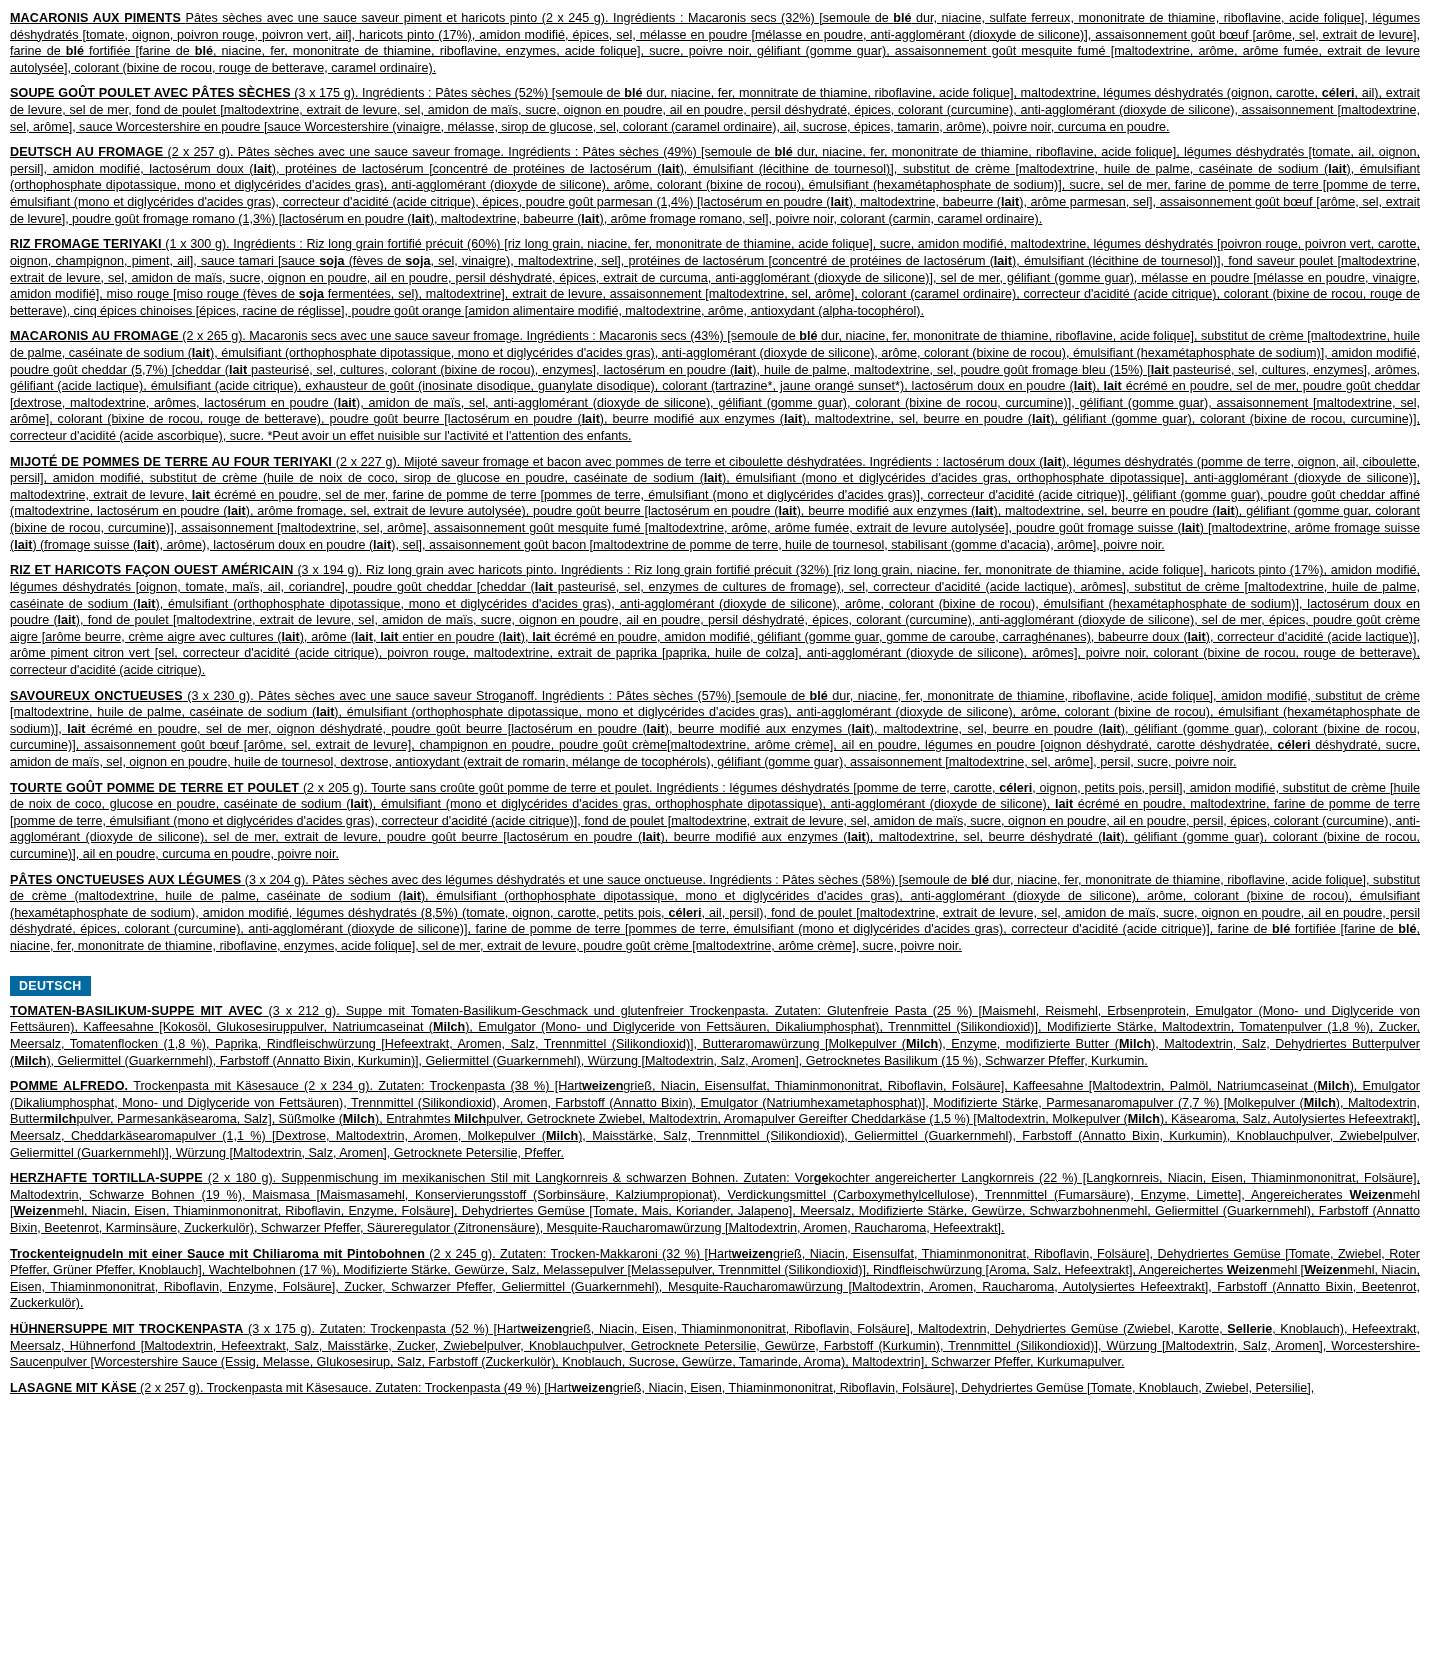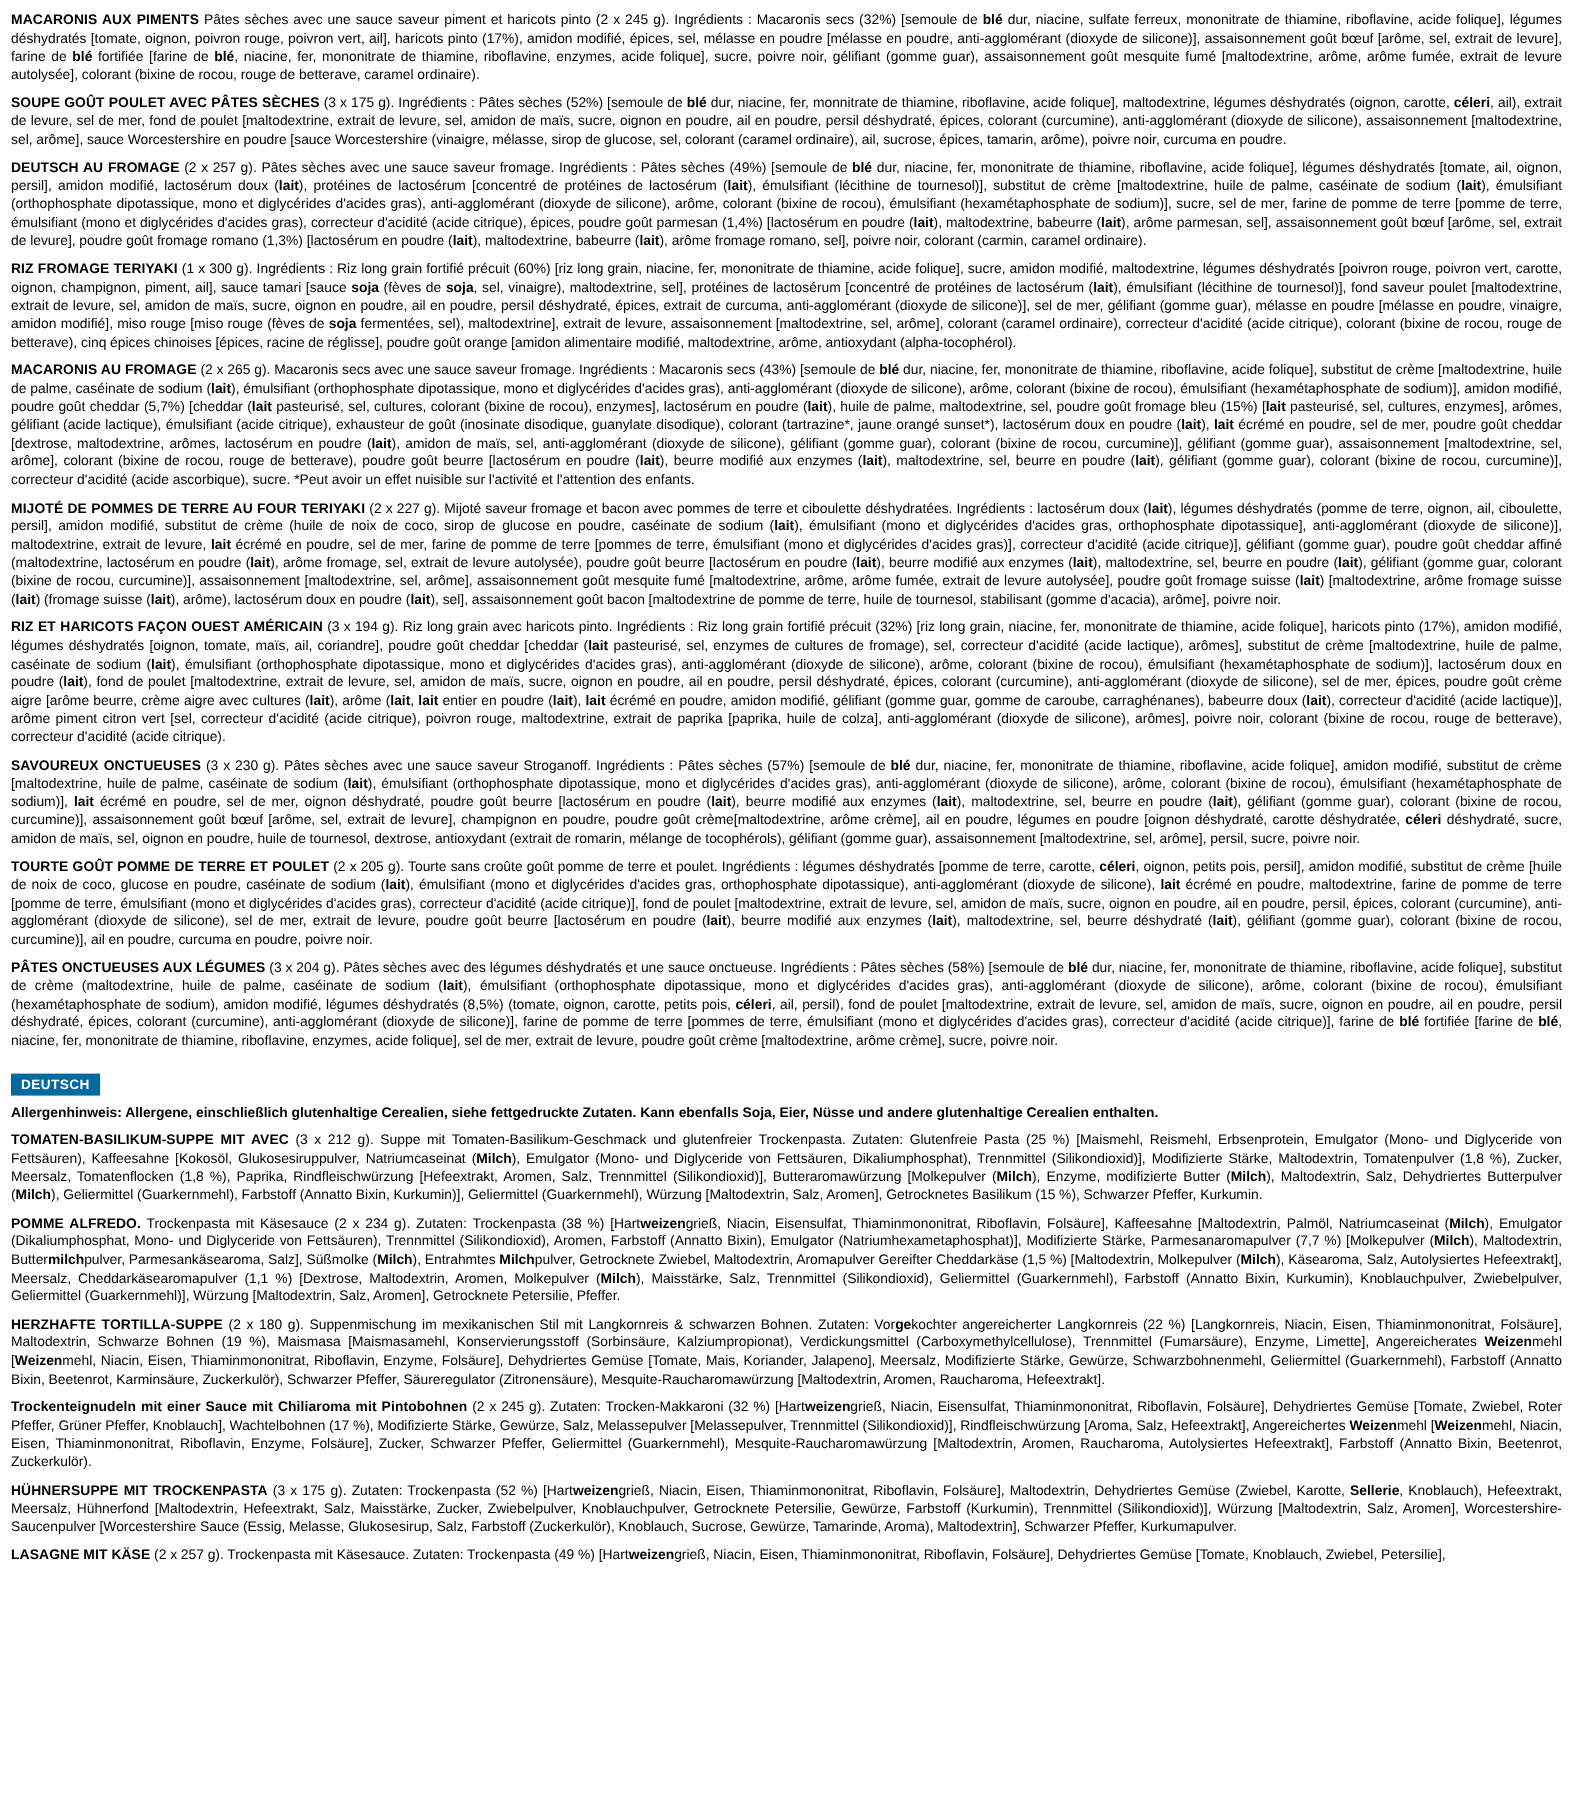--- a/index.html
+++ b/index.html
@@ -9,20 +9,21 @@
   }
   body {
     width: 1445px;
     font-family: "Liberation Sans", sans-serif;
     color: #000000;
   }
   .page {
     width: 1430px;
     box-sizing: border-box;
     padding: 8px 10px 14px 10px;
+    text-decoration: underline;
   }
   .entry {
     font-size: 12.6px;
     line-height: 1.32;
     text-align: justify;
     margin-bottom: 9px;
     word-spacing: -0.1px;
   }
   .entry .name {
     font-weight: bold;
@@ -93,21 +94,20 @@
       <span class="body"> (2 x 205 g). Tourte sans croûte goût pomme de terre et poulet. Ingrédients : légumes déshydratés [pomme de terre, carotte, <b>céleri</b>, oignon, petits pois, persil], amidon modifié, substitut de crème [huile de noix de coco, glucose en poudre, caséinate de sodium (<b>lait</b>), émulsifiant (mono et diglycérides d'acides gras, orthophosphate dipotassique), anti-agglomérant (dioxyde de silicone), <b>lait</b> écrémé en poudre, maltodextrine, farine de pomme de terre [pomme de terre, émulsifiant (mono et diglycérides d'acides gras), correcteur d'acidité (acide citrique)], fond de poulet [maltodextrine, extrait de levure, sel, amidon de maïs, sucre, oignon en poudre, ail en poudre, persil, épices, colorant (curcumine), anti-agglomérant (dioxyde de silicone), sel de mer, extrait de levure, poudre goût beurre [lactosérum en poudre (<b>lait</b>), beurre modifié aux enzymes (<b>lait</b>), maltodextrine, sel, beurre déshydraté (<b>lait</b>), gélifiant (gomme guar), colorant (bixine de rocou, curcumine)], ail en poudre, curcuma en poudre, poivre noir.</span>
     </div>
     <div class="entry">
       <span class="name">PÂTES ONCTUEUSES AUX LÉGUMES</span>
       <span class="body"> (3 x 204 g). Pâtes sèches avec des légumes déshydratés et une sauce onctueuse. Ingrédients : Pâtes sèches (58%) [semoule de <b>blé</b> dur, niacine, fer, mononitrate de thiamine, riboflavine, acide folique], substitut de crème (maltodextrine, huile de palme, caséinate de sodium (<b>lait</b>), émulsifiant (orthophosphate dipotassique, mono et diglycérides d'acides gras), anti-agglomérant (dioxyde de silicone), arôme, colorant (bixine de rocou), émulsifiant (hexamétaphosphate de sodium), amidon modifié, légumes déshydratés (8,5%) (tomate, oignon, carotte, petits pois, <b>céleri</b>, ail, persil), fond de poulet [maltodextrine, extrait de levure, sel, amidon de maïs, sucre, oignon en poudre, ail en poudre, persil déshydraté, épices, colorant (curcumine), anti-agglomérant (dioxyde de silicone)], farine de pomme de terre [pommes de terre, émulsifiant (mono et diglycérides d'acides gras), correcteur d'acidité (acide citrique)], farine de <b>blé</b> fortifiée [farine de <b>blé</b>, niacine, fer, mononitrate de thiamine, riboflavine, enzymes, acide folique], sel de mer, extrait de levure, poudre goût crème [maltodextrine, arôme crème], sucre, poivre noir.</span>
     </div>
   </div>
 
   <div>
     <div class="lang-header">DEUTSCH</div>
-    <div class="allergen">Allergenhinweis: Allergene, einschließlich glutenhaltige Cerealien, siehe fettgedruckte Zutaten. Kann ebenfalls Soja, Eier, Nüsse und andere glutenhaltige Cerealien enthalten.</div>
 
     <div class="entry">
       <span class="name">TOMATEN-BASILIKUM-SUPPE MIT AVEC</span>
       <span class="body"> (3 x 212 g). Suppe mit Tomaten-Basilikum-Geschmack und glutenfreier Trockenpasta. Zutaten: Glutenfreie Pasta (25 %) [Maismehl, Reismehl, Erbsenprotein, Emulgator (Mono- und Diglyceride von Fettsäuren), Kaffeesahne [Kokosöl, Glukosesiruppulver, Natriumcaseinat (<b>Milch</b>), Emulgator (Mono- und Diglyceride von Fettsäuren, Dikaliumphosphat), Trennmittel (Silikondioxid)], Modifizierte Stärke, Maltodextrin, Tomatenpulver (1,8 %), Zucker, Meersalz, Tomatenflocken (1,8 %), Paprika, Rindfleischwürzung [Hefeextrakt, Aromen, Salz, Trennmittel (Silikondioxid)], Butteraromawürzung [Molkepulver (<b>Milch</b>), Enzyme, modifizierte Butter (<b>Milch</b>), Maltodextrin, Salz, Dehydriertes Butterpulver (<b>Milch</b>), Geliermittel (Guarkernmehl), Farbstoff (Annatto Bixin, Kurkumin)], Geliermittel (Guarkernmehl), Würzung [Maltodextrin, Salz, Aromen], Getrocknetes Basilikum (15 %), Schwarzer Pfeffer, Kurkumin.</span>
     </div>
     <div class="entry">
       <span class="name">POMME ALFREDO.</span>
       <span class="body"> Trockenpasta mit Käsesauce (2 x 234 g). Zutaten: Trockenpasta (38 %) [Hart<b>weizen</b>grieß, Niacin, Eisensulfat, Thiaminmononitrat, Riboflavin, Folsäure], Kaffeesahne [Maltodextrin, Palmöl, Natriumcaseinat (<b>Milch</b>), Emulgator (Dikaliumphosphat, Mono- und Diglyceride von Fettsäuren), Trennmittel (Silikondioxid), Aromen, Farbstoff (Annatto Bixin), Emulgator (Natriumhexametaphosphat)], Modifizierte Stärke, Parmesanaromapulver (7,7 %) [Molkepulver (<b>Milch</b>), Maltodextrin, Butter<b>milch</b>pulver, Parmesankäsearoma, Salz], Süßmolke (<b>Milch</b>), Entrahmtes <b>Milch</b>pulver, Getrocknete Zwiebel, Maltodextrin, Aromapulver Gereifter Cheddarkäse (1,5 %) [Maltodextrin, Molkepulver (<b>Milch</b>), Käsearoma, Salz, Autolysiertes Hefeextrakt], Meersalz, Cheddarkäsearomapulver (1,1 %) [Dextrose, Maltodextrin, Aromen, Molkepulver (<b>Milch</b>), Maisstärke, Salz, Trennmittel (Silikondioxid), Geliermittel (Guarkernmehl), Farbstoff (Annatto Bixin, Kurkumin), Knoblauchpulver, Zwiebelpulver, Geliermittel (Guarkernmehl)], Würzung [Maltodextrin, Salz, Aromen], Getrocknete Petersilie, Pfeffer.</span>
     </div>
     <div class="entry">

